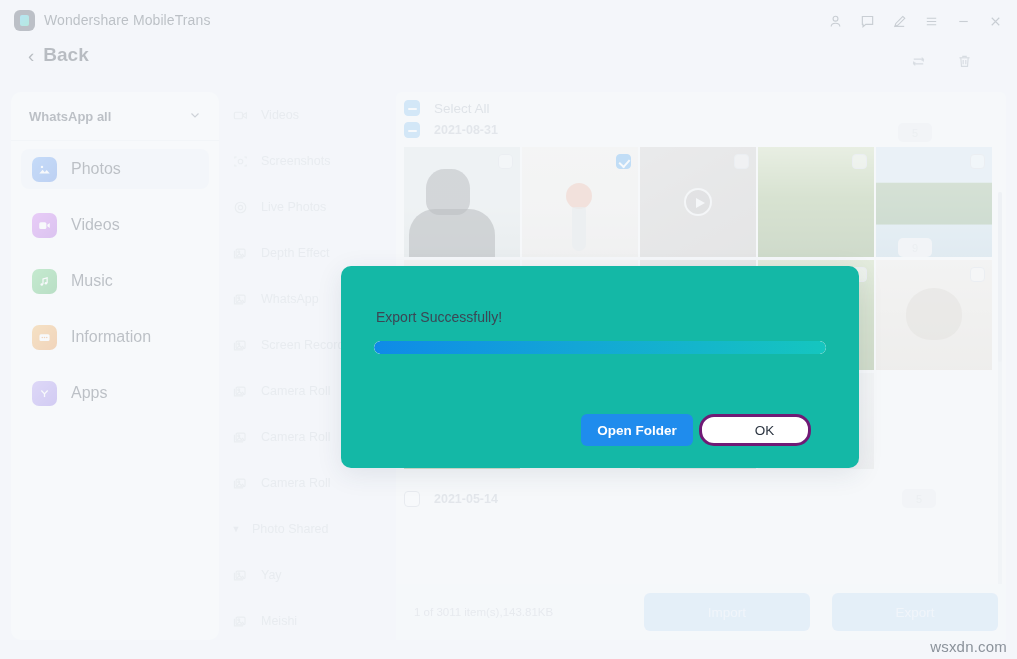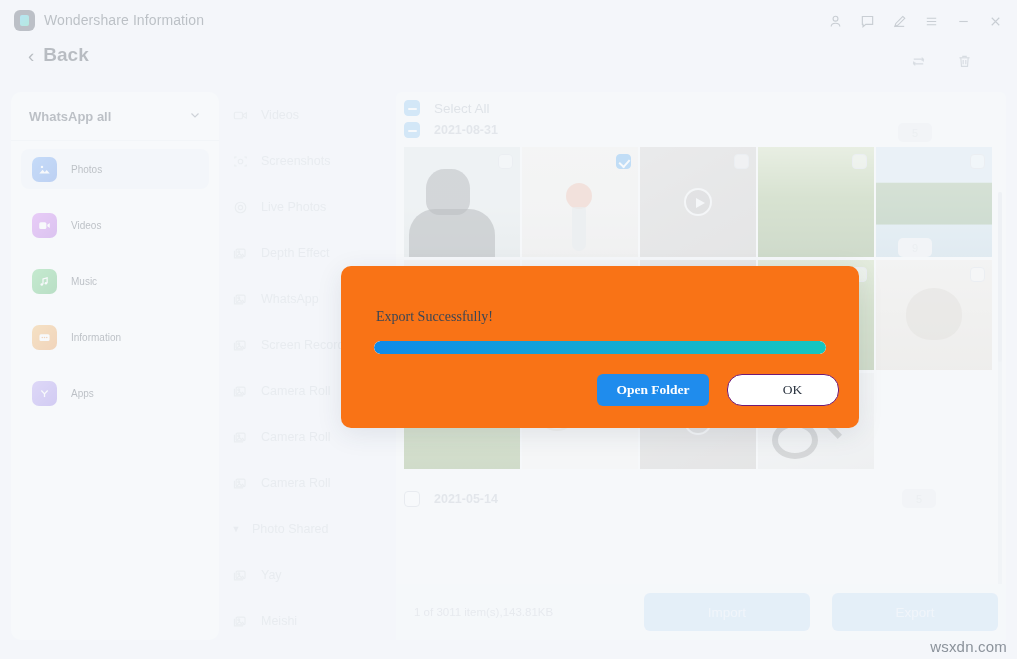--- a/index.html
+++ b/index.html
@@ -60,21 +60,21 @@
   .side-list { position:absolute; left:0; top:57px; width:208px; }
   .side-item {
     position:relative; height:40px; margin:0 10px 16px 10px;
     display:flex; align-items:center; gap:14px; padding-left:11px;
     border-radius:8px; cursor:default;
   }
   .side-item.active { background:#f1f4f9; }
   .side-ico { width:25px; height:25px; border-radius:7px; position:relative; flex:none;
               display:flex; align-items:center; justify-content:center; }
   .side-ico svg { display:block; }
-  .side-text { font-size:10px; color:#2b3440; }
+  .side-text { font-size:16px; color:#2b3440; }
 
   
   .catcol { position:absolute; left:228px; top:92px; width:168px; height:548px; }
   .cat {
     height:46px; display:flex; align-items:center; gap:12px; padding-left:4px;
     font-size:12.5px; color:#c9ced6; cursor:default;
   }
   .cat svg { flex:none; }
   .cat.group { gap:10px; padding-left:2px; }
   .cat .caret { width:12px; text-align:center; font-size:9px; color:#c9ced6; }
@@ -198,60 +198,59 @@
     position:absolute; right:4px; top:100px; width:4px; height:470px;
     border-radius:2px; background:#e9ecef;
   }
   .scrollbar i { position:absolute; top:0; left:0; width:4px; height:170px; border-radius:2px; background:#dfe3e8; }
 
   
   .veil { position:absolute; inset:0; background:rgba(244,247,250,.72); }
 
   
   .dialog {
-    position:absolute; left:341px; top:266px; width:518px; height:162px;
-    background:#f97316; border-radius:10px;
+    position:absolute; left:341px; top:266px; width:518px; height:202px;
+    background:#14b8a6; border-radius:10px;
     box-shadow:0 6px 26px rgba(40,60,90,.10);
-    font-family:Liberation Serif, serif;
   }
   .dlg-title { position:absolute; left:35px; top:43px; font-size:14px; color:#3c4654; }
   .progress {
     position:absolute; left:33px; top:75px; width:452px; height:13px;
     border-radius:7px; background:#eef1f4; overflow:hidden;
   }
   .progress i {
     display:block; height:13px; border-radius:7px;
     background:linear-gradient(90deg,#0f8ae8 0%,#13a6d6 45%,#15c6bf 100%);
   }
-  .dlg-actions { position:absolute; right:20px; bottom:22px; display:flex; gap:18px; }
+  .dlg-actions { position:absolute; right:48px; bottom:22px; display:flex; gap:6px; }
   .btn-primary {
     width:112px; height:32px; border-radius:6px; background:#1f8ced;
     color:#fff; font-size:13.5px; font-weight:bold;
     display:flex; align-items:center; justify-content:center; cursor:default;
   }
   .btn-ghost {
     width:112px; height:32px; border-radius:15px; background:#fff;
-    border:1px solid #701a75; color:#2b3440; font-size:13.5px;
+    border:3px solid #701a75; color:#2b3440; font-size:13.5px;
     display:flex; align-items:center; justify-content:center; cursor:default;padding-left:19px;
   }
   .watermark {
     position:absolute; right:10px; bottom:4px;
     font-size:15px; color:#8b929b; letter-spacing:.2px;
   }
 </style>
 </head>
 <body>
 
 <div id="app">
 
   <div class="titlebar">
     <div class="app-logo">
         <i></i>
       </div>
-    <div class="app-title">Wondershare Information</div>
+    <div class="app-title">Wondershare MobileTrans</div>
     <div class="win-btns">
       <div class="win-btn">
         <svg width="15" height="15" viewBox="0 0 16 16" fill="none" stroke="currentColor" stroke-width="1.2">
           <circle cx="8" cy="5" r="2.6"></circle>
             <path d="M3.4 13.4c0-2.2 2-3.6 4.6-3.6s4.6 1.4 4.6 3.6"></path>
         </svg>
       </div>
       <div class="win-btn">
         <svg width="15" height="15" viewBox="0 0 16 16" fill="none" stroke="currentColor" stroke-width="1.2">
           <path d="M2.5 2.6h11v8.4H6.2L3.2 13.6v-2.6H2.5z"></path>

